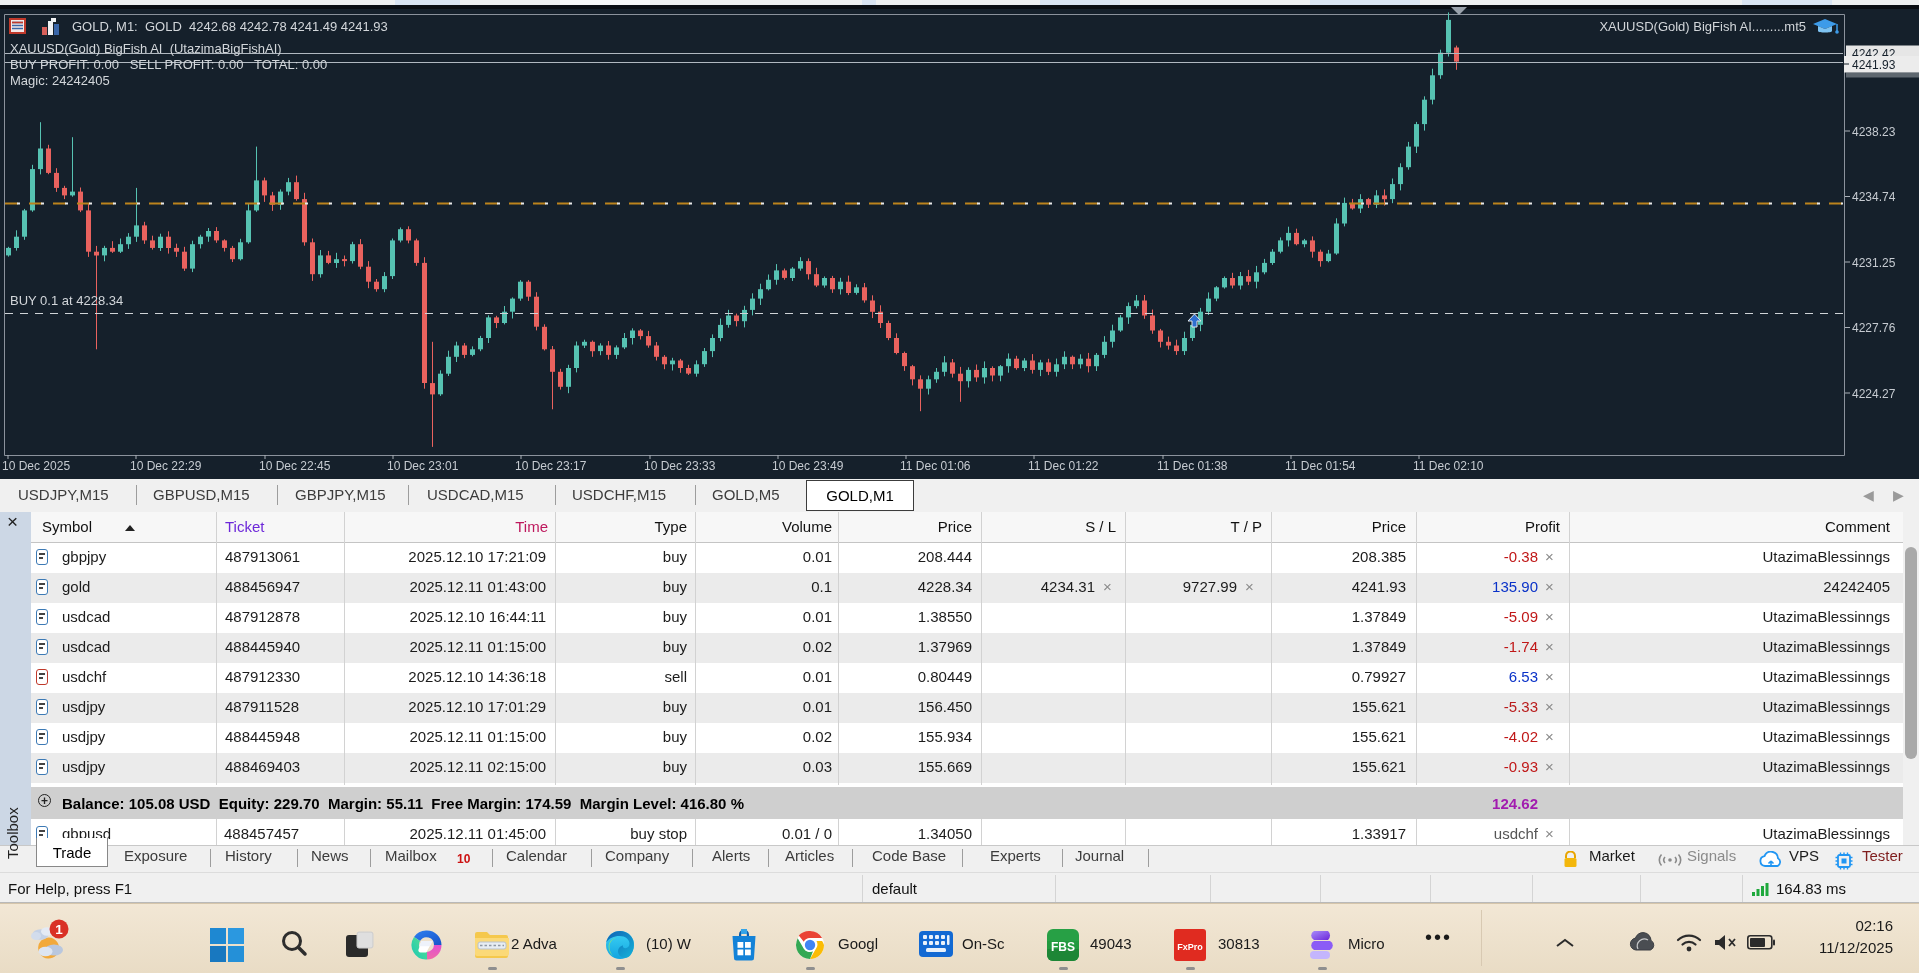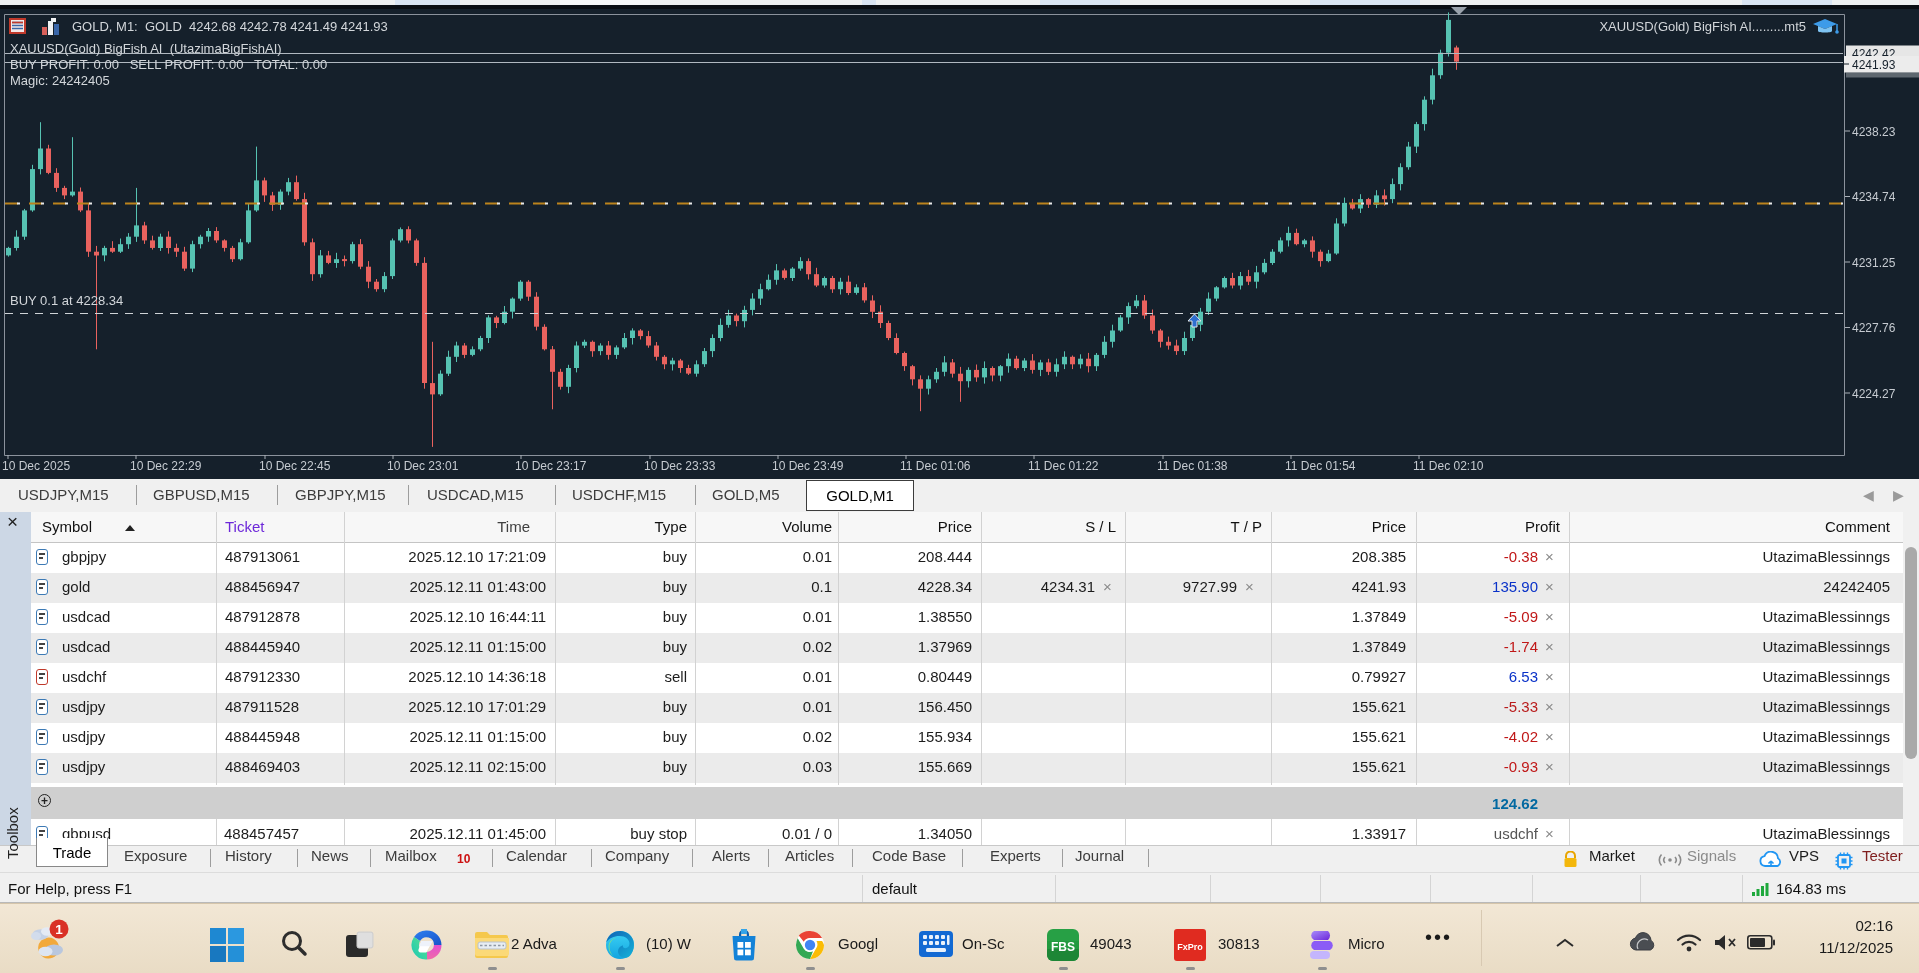--- a/index.html
+++ b/index.html
@@ -527,21 +527,21 @@
         <div style="position:absolute;left:838px;top:0;width:1px;height:333px;background:#d2d2d2;z-index:3"></div>
         <div style="position:absolute;left:981px;top:0;width:1px;height:333px;background:#d2d2d2;z-index:3"></div>
         <div style="position:absolute;left:1125px;top:0;width:1px;height:333px;background:#d2d2d2;z-index:3"></div>
         <div style="position:absolute;left:1271px;top:0;width:1px;height:333px;background:#d2d2d2;z-index:3"></div>
         <div style="position:absolute;left:1416px;top:0;width:1px;height:333px;background:#d2d2d2;z-index:3"></div>
         <div style="position:absolute;left:1569px;top:0;width:1px;height:333px;background:#d2d2d2;z-index:3"></div>
   <div id="thead">
     <div class="c l" style="left:42px;width:100px;color:#111">Symbol</div>
     <div style="position:absolute;left:125px;top:13px;width:0;height:0;border-left:5px solid transparent;border-right:5px solid transparent;border-bottom:6px solid #222"></div>
     <div class="c l" style="left:225px;width:115px;color:#6d28d9">Ticket</div>
-    <div class="c r" style="left:330px;width:200px;color:#404040">Time</div>
+    <div class="c r" style="left:348px;width:200px;color:#be185d">Time</div>
     <div class="c r" style="left:557px;width:130px;color:#111">Type</div>
     <div class="c r" style="left:697px;width:135px;color:#111">Volume</div>
     <div class="c r" style="left:840px;width:132px;color:#111">Price</div>
     <div class="c r" style="left:983px;width:133px;color:#111">S / L</div>
     <div class="c r" style="left:1127px;width:135px;color:#111">T / P</div>
     <div class="c r" style="left:1273px;width:133px;color:#111">Price</div>
     <div class="c r" style="left:1418px;width:142px;color:#111">Profit</div>
     <div class="c r" style="left:1571px;width:319px;color:#111">Comment</div>
   </div>
   <div class="row" style="top:31px;background:#ffffff">
@@ -661,21 +661,22 @@
       <div class="c r" style="left:840px;width:132px">155.669</div>
       <div class="c r" style="left:983px;width:112px"></div>
       <div class="c r" style="left:1127px;width:110px"></div>
       <div class="c r" style="left:1273px;width:133px">155.621</div>
       <div class="c r" style="left:1418px;width:120px;color:#c01818">-0.93</div>
       <div class="c l xx" style="left:1545px;width:20px">×</div>
       <div class="c r" style="left:1571px;width:319px">UtazimaBlessinngs</div>
         </div>
   <div id="balrow">
     <div style="position:absolute;left:38px;top:7px;width:13px;height:13px;border:1.5px solid #222;border-radius:50%;font:bold 12px 'Liberation Sans';color:#222;text-align:center;line-height:12px">+</div>
-    <div class="c r" style="left:1418px;width:120px;font-weight:bold;color:#0369a1">124.62</div>
+    <div class="c l" style="left:62px;width:1100px;font-weight:bold;color:#000">Balance: 105.08 USD&nbsp; Equity: 229.70&nbsp; Margin: 55.11&nbsp; Free Margin: 174.59&nbsp; Margin Level: 416.80 %</div>
+    <div class="c r" style="left:1418px;width:120px;font-weight:bold;color:#a21caf">124.62</div>
   </div>
   <div class="row" style="top:308px;background:#fff;height:25px">
       <div style="position:absolute;left:36px;top:6px"><span class="ric" style="border-color:#3d7ab5"><i></i><i style="width:4px"></i></span></div>
       <div class="c l" style="left:62px;width:150px">gbpusd</div>
       <div class="c l" style="left:224px;width:115px">488457457</div>
       <div class="c r" style="left:346px;width:200px">2025.12.11 01:45:00</div>
       <div class="c r" style="left:557px;width:130px">buy stop</div>
       <div class="c r" style="left:697px;width:135px">0.01 / 0</div>
       <div class="c r" style="left:840px;width:132px">1.34050</div>
       <div class="c r" style="left:1273px;width:133px">1.33917</div>

